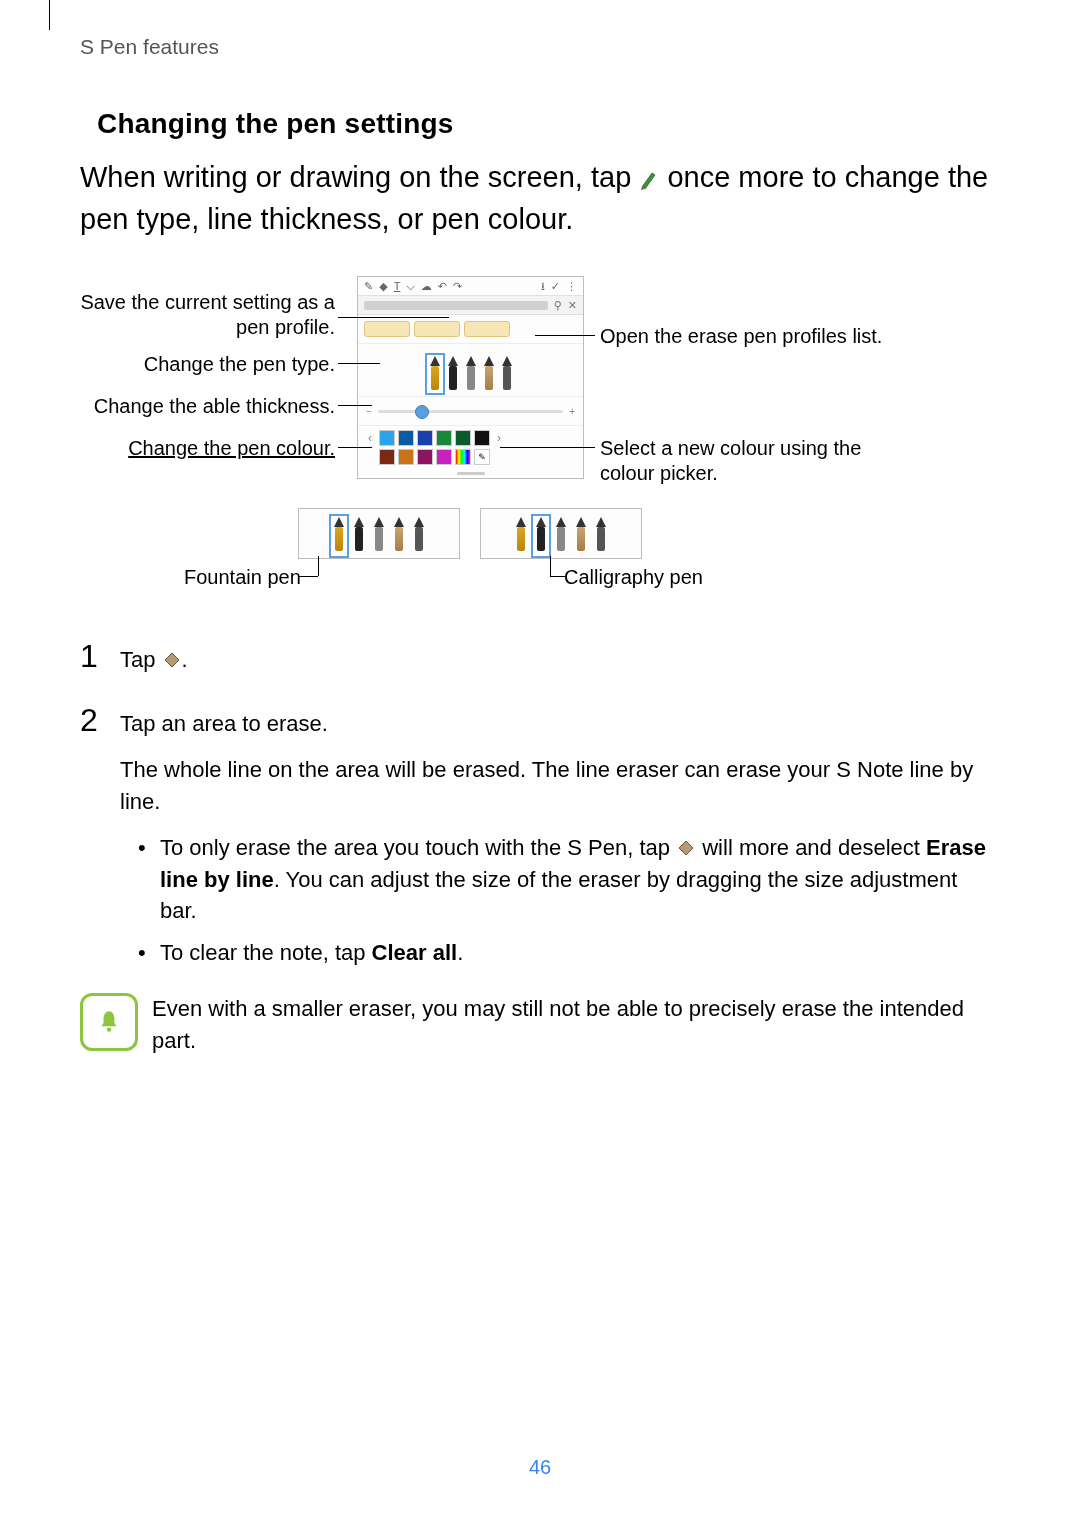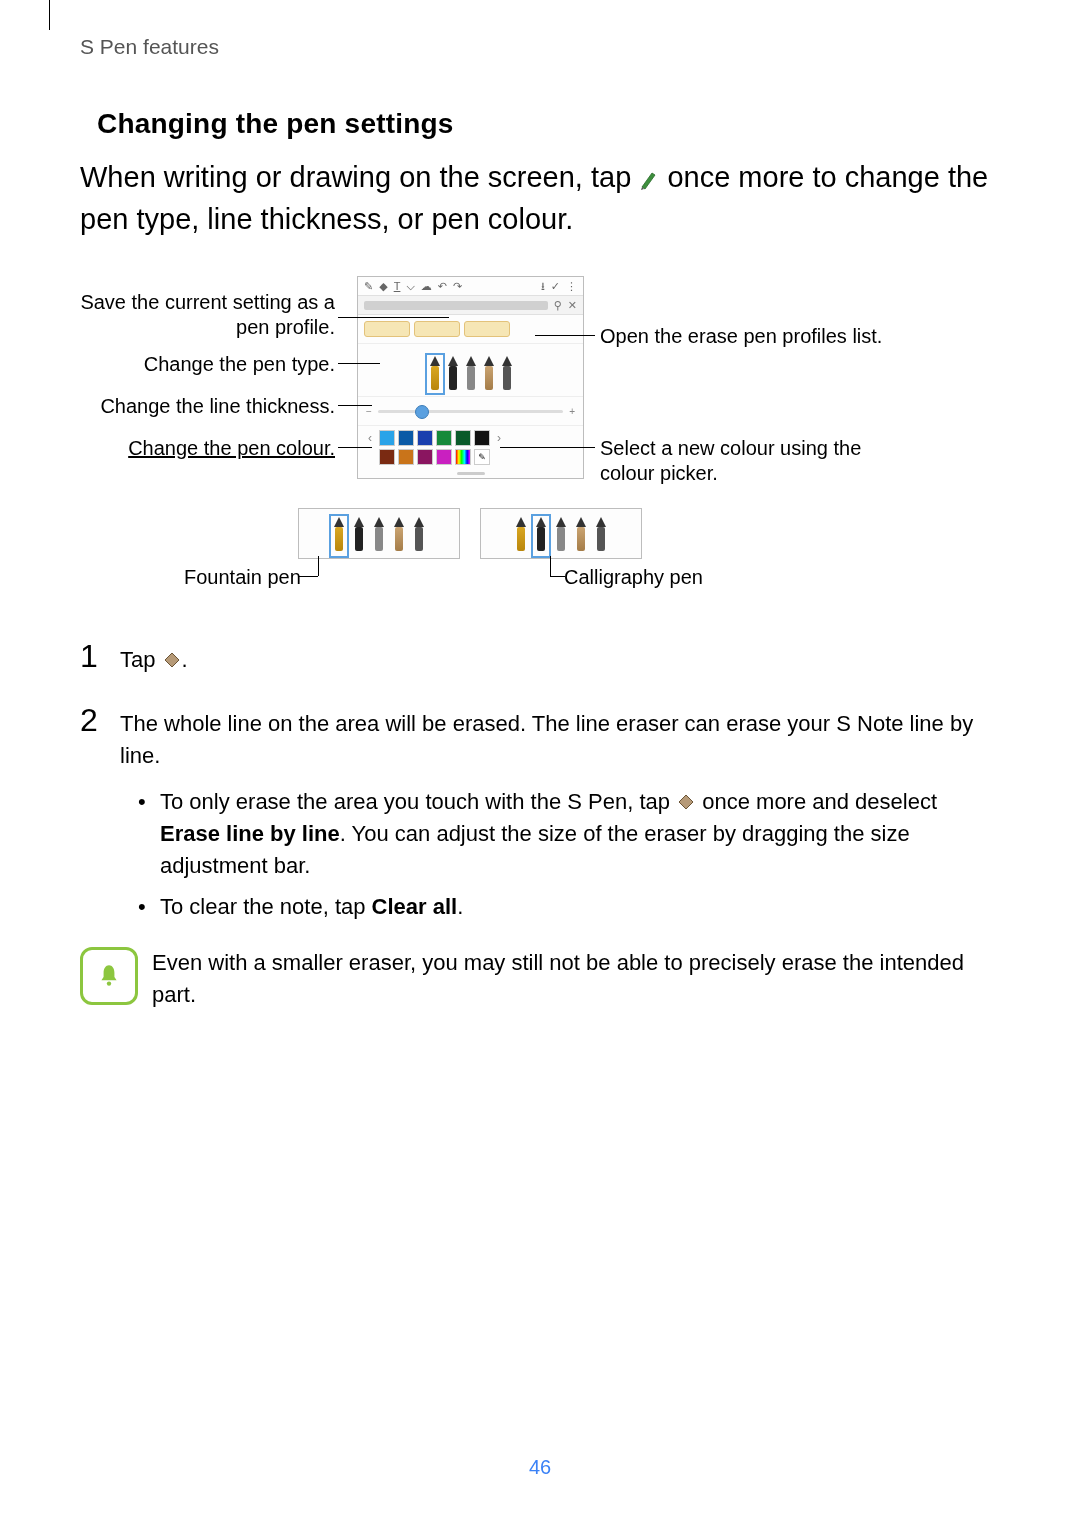--- a/index.html
+++ b/index.html
@@ -350,21 +350,21 @@
         </div>
         <div class="panel-drag"></div>
       </div>
 
       <div class="callout left" style="left:0; top:14px; width:255px;">Save the current setting as a pen profile.</div>
       <div class="lead" style="left:258px; top:41px; width:111px;"></div>
 
       <div class="callout left" style="left:0; top:76px; width:255px;">Change the pen type.</div>
       <div class="lead" style="left:258px; top:87px; width:42px;"></div>
 
-      <div class="callout left" style="left:0; top:118px; width:255px;">Change the line thickness.</div>
+      <div class="callout left" style="left:0; top:118px; width:255px;">Change the able thickness.</div>
       <div class="lead" style="left:258px; top:129px; width:34px;"></div>
 
       <div class="callout left" style="left:0; top:160px; width:255px;text-decoration:underline;">Change the pen colour.</div>
       <div class="lead" style="left:258px; top:171px; width:34px;"></div>
 
       <div class="callout right" style="left:520px; top:48px; width:340px;">Open the erase pen profiles list.</div>
       <div class="lead" style="left:455px; top:59px; width:60px;"></div>
 
       <div class="callout right" style="left:520px; top:160px; width:300px;">Select a new colour using the colour picker.</div>
       <div class="lead" style="left:420px; top:171px; width:95px;"></div>
@@ -403,30 +403,31 @@
                 <polygon points="10,3 17,10 10,17 3,10" fill="#b69a78" stroke="#6b5436" stroke-width="1"></polygon>
               </svg>
           </span><span>.</span>
         </p>
       </div>
     </div>
 
     <div class="ol-step">
       <div class="step-num">2</div>
       <div class="step-body">
+        <p>Tap an area to erase.</p>
         <p>The whole line on the area will be erased. The line eraser can erase your S Note line by line.</p>
         <ul class="bullets">
           <li>
             <span>To only erase the area you touch with the S Pen, tap </span>
             <span class="inline-icon">
               <svg viewBox="0 0 20 20">
                   <polygon points="10,3 17,10 10,17 3,10" fill="#b69a78" stroke="#6b5436" stroke-width="1"></polygon>
                 </svg>
             </span>
-            <span> once more and deselect </span><span class="bold">Erase line by line</span><span>. You can adjust the size of the eraser by dragging the size adjustment bar.</span>
+            <span> will more and deselect </span><span class="bold">Erase line by line</span><span>. You can adjust the size of the eraser by dragging the size adjustment bar.</span>
           </li>
           <li>
             <span>To clear the note, tap </span><span class="bold">Clear all</span><span>.</span>
           </li>
         </ul>
       </div>
     </div>
 
     <div class="note-row">
       <div class="note-icon-box">

